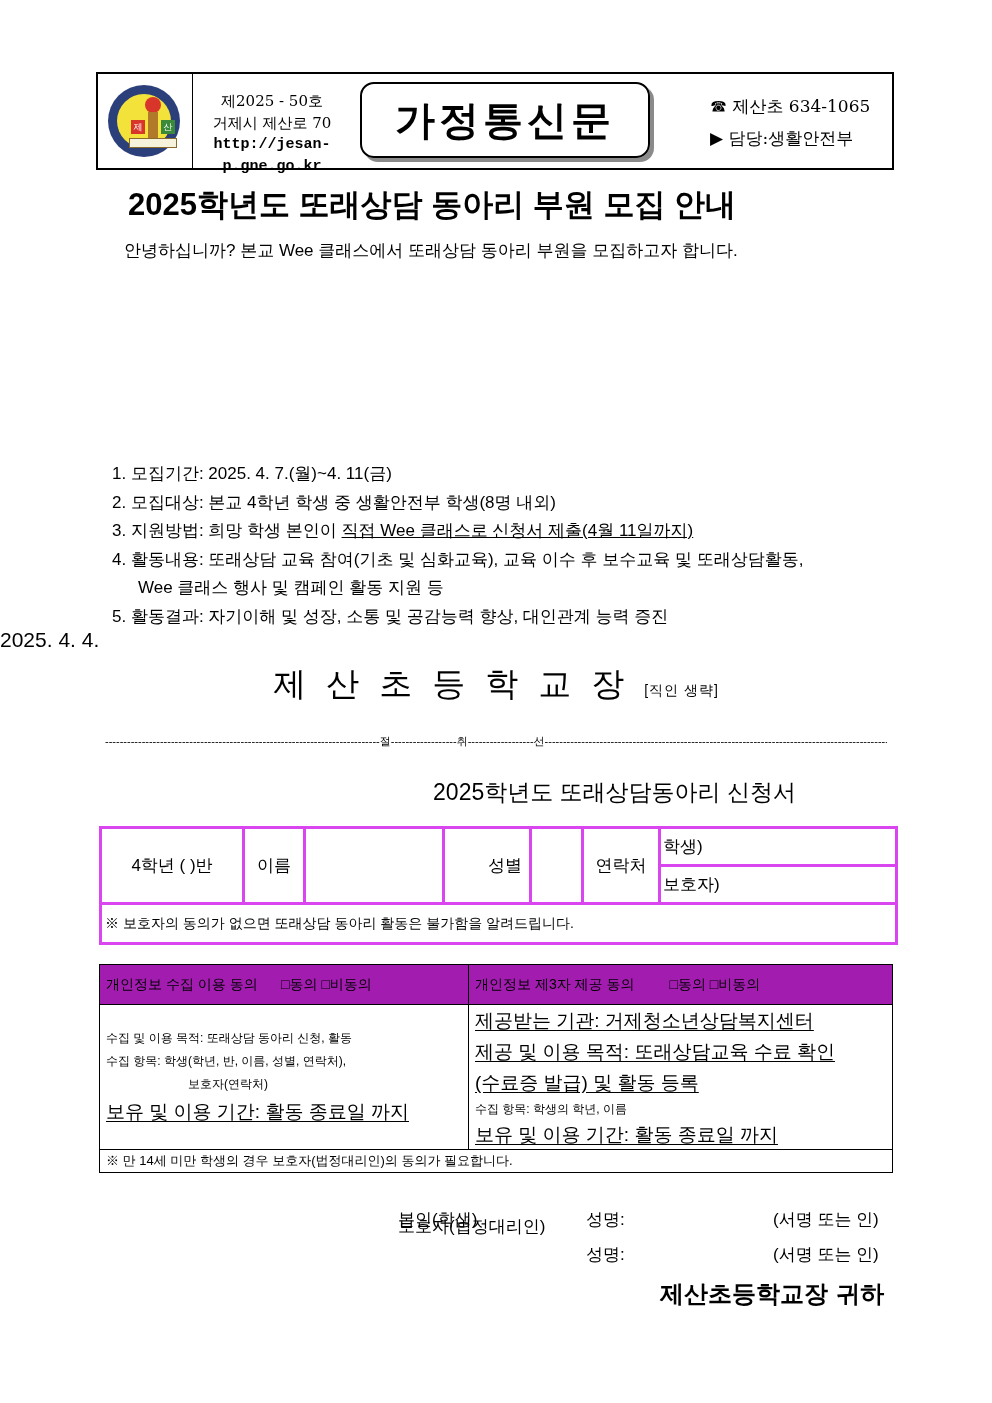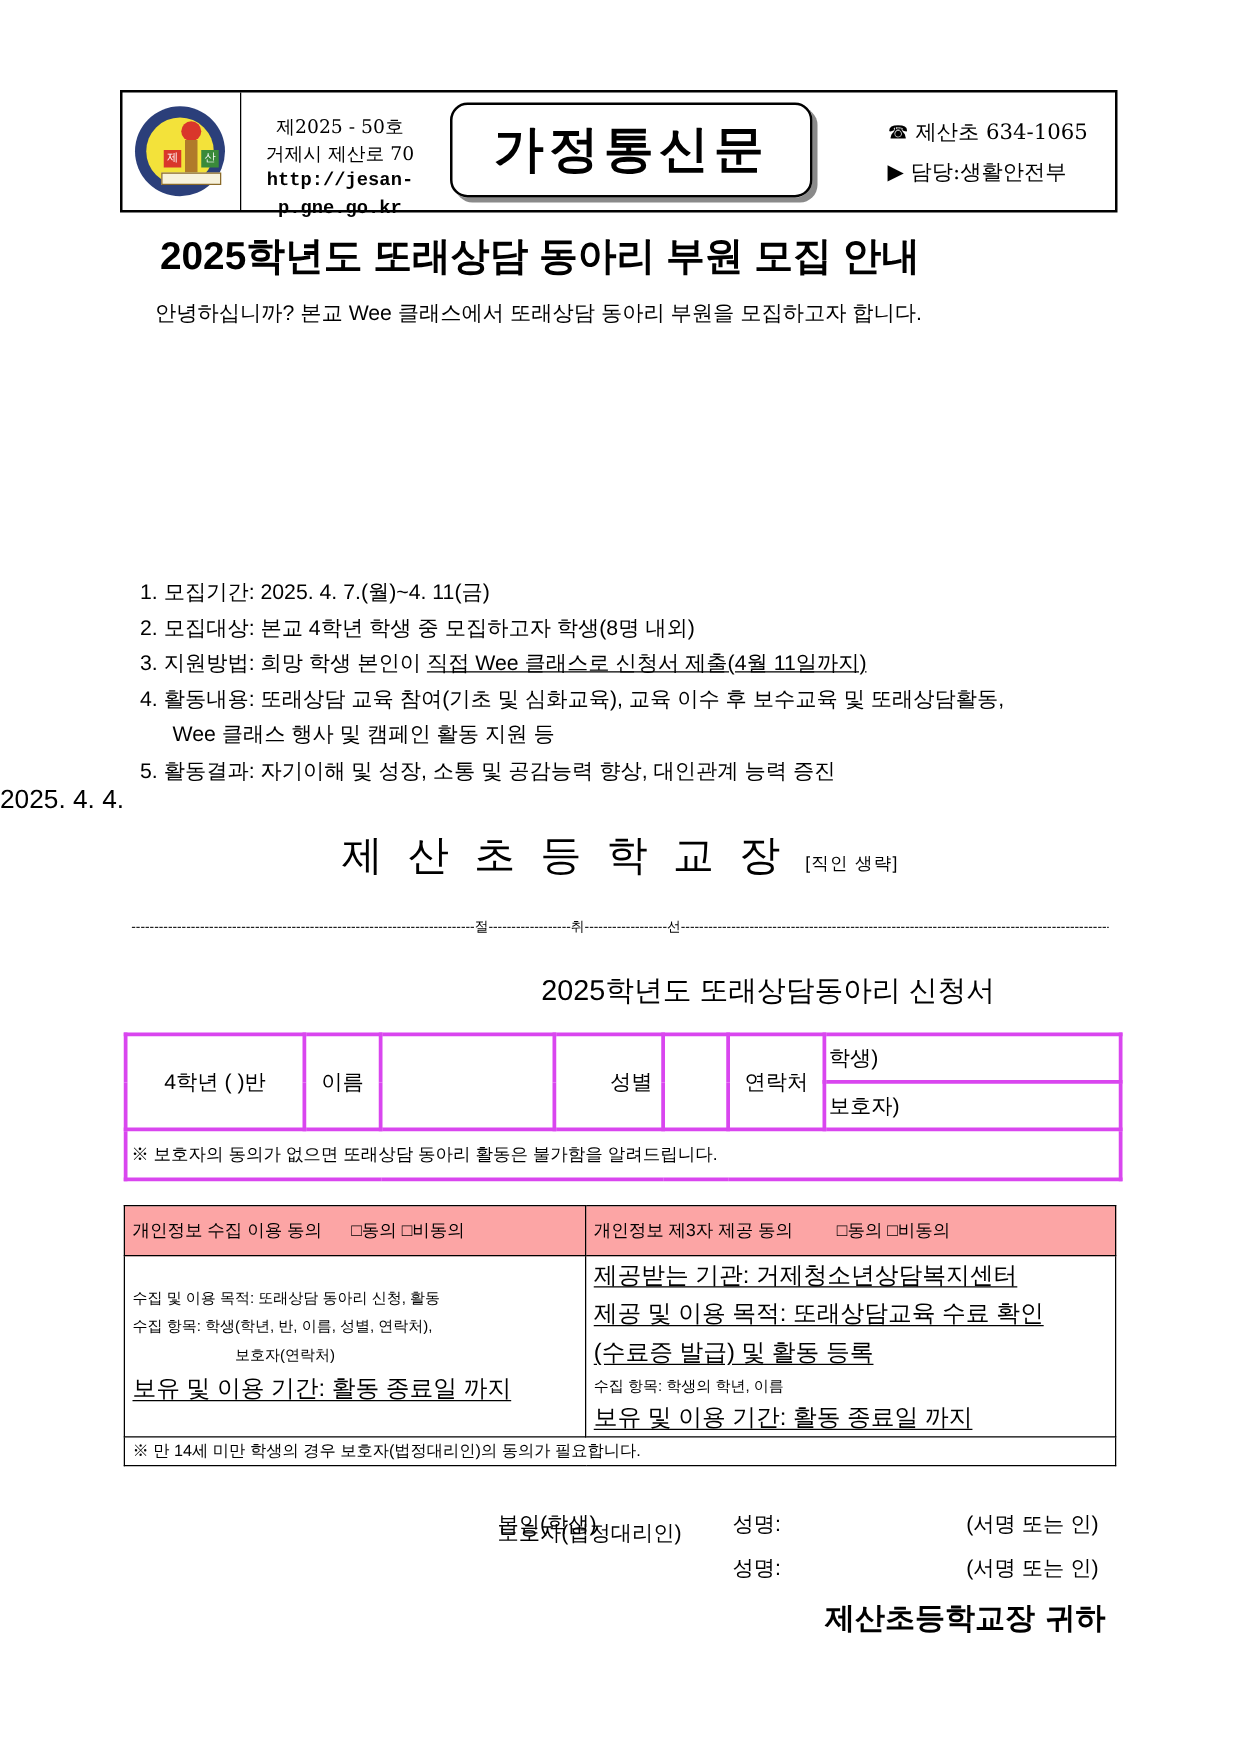--- a/index.html
+++ b/index.html
@@ -38,21 +38,21 @@
   .form-title { left:0; width:796px; top:777px; text-align:right; font-family:"Liberation Sans", sans-serif; font-size:23px; }
 
   table { border-collapse:collapse; font-family:"Liberation Sans", sans-serif; }
   .t1 { position:absolute; left:99px; top:826px; width:799px; }
   .t1 td { border:3px solid #d946ef; font-size:17px; text-align:center; padding:0; }
   .t1 .lt { text-align:left; padding-left:2px; }
   .t1 .note { text-align:left; font-size:14px; padding-left:3px; height:37px; }
 
   .t2 { position:absolute; left:99px; top:964px; width:794px; }
   .t2 td { border:1px solid #000; font-size:14px; vertical-align:top; padding:0 6px; }
-  .t2 .hd { background:#fca5a5; height:39px; vertical-align:middle; font-size:14px; }
+  .t2 .hd { background:#a21caf; height:39px; vertical-align:middle; font-size:14px; }
   .t2 .big { font-size:19px; line-height:31px; }
   .t2 .small { font-size:12px; line-height:23px; }
   .t2 .note { font-size:13px; height:22px; vertical-align:middle; padding-left:6px; }
   .bigu { text-decoration:underline; text-underline-offset:3px; }
 
   .sig { font-family:"Liberation Sans", sans-serif; font-size:17px; }
   .final { font-family:"DejaVu Serif", serif; font-weight:bold; font-size:24px; }
 </style>
 </head>
 <body>
@@ -82,21 +82,21 @@
 </div>
 
 <div class="abs main-title">2025학년도 또래상담 동아리 부원 모집 안내</div>
 
 <div class="abs para" style="top:236px;">
   <p>안녕하십니까? 본교 Wee 클래스에서 또래상담 동아리 부원을 모집하고자 합니다.</p>
 </div>
 
 <div class="abs list">
   <div><span>1. 모집기간: </span><span>2025. 4. 7.(월)~4. 11(금)</span></div>
-  <div><span>2. 모집대상: </span><span>본교 4학년 학생 중 모집하고자 학생(8명 내외)</span></div>
+  <div><span>2. 모집대상: </span><span>본교 4학년 학생 중 생활안전부 학생(8명 내외)</span></div>
   <div><span>3. 지원방법: </span><span>희망 학생 본인이 </span><span class="u">직접 Wee 클래스로 신청서 제출(4월 11일까지) </span></div>
   <div><span>4. 활동내용: </span><span>또래상담 교육 참여(기초 및 심화교육), 교육 이수 후 보수교육 및 또래상담활동,</span></div>
   <div style="padding-left:26px;"><span>Wee 클래스 행사 및 캠페인 활동 지원 등</span></div>
   <div><span>5. 활동결과: </span><span>자기이해 및 성장, 소통 및 공감능력 향상, 대인관계 능력 증진</span></div>
 </div>
 
 <div class="abs date">2025. 4. 4.</div>
 <div class="abs principal"><span>제산초등학교장</span><small>[직인 생략]</small></div>
 
 <div class="abs cutline">---------------------------------------------------------------------------<span>절</span>------------------<span>취</span>------------------<span>선</span>------------------------------------------------------------------------------------------------------------------------</div>

